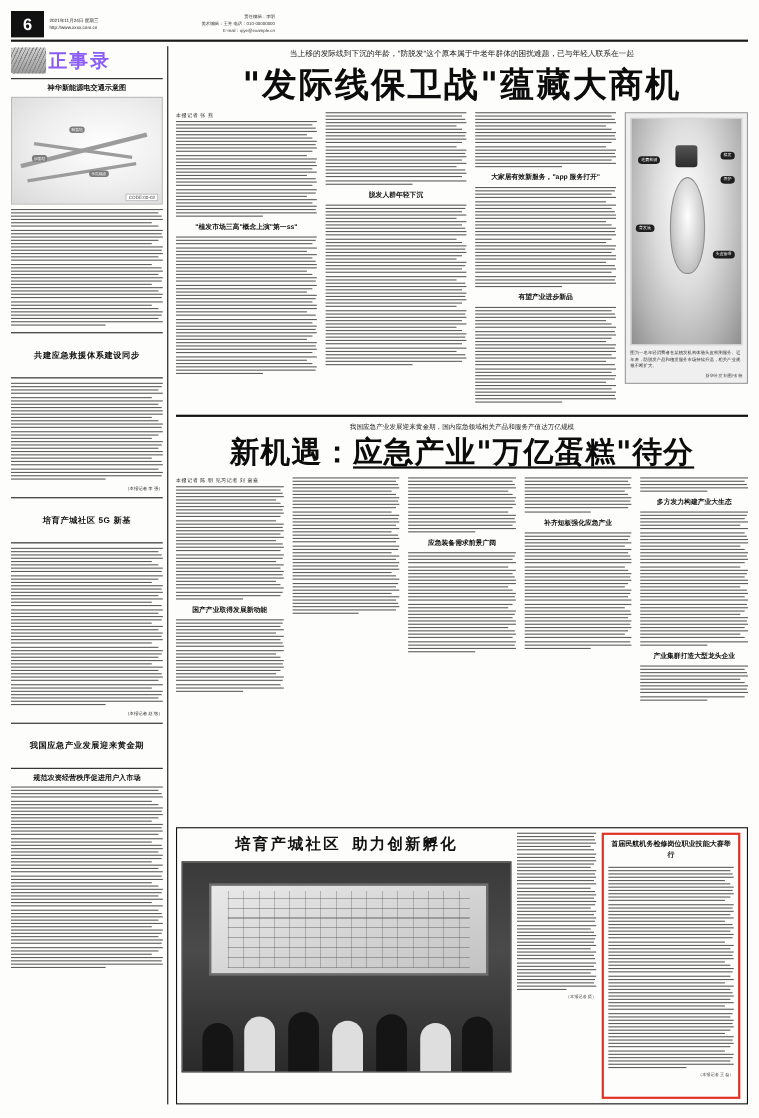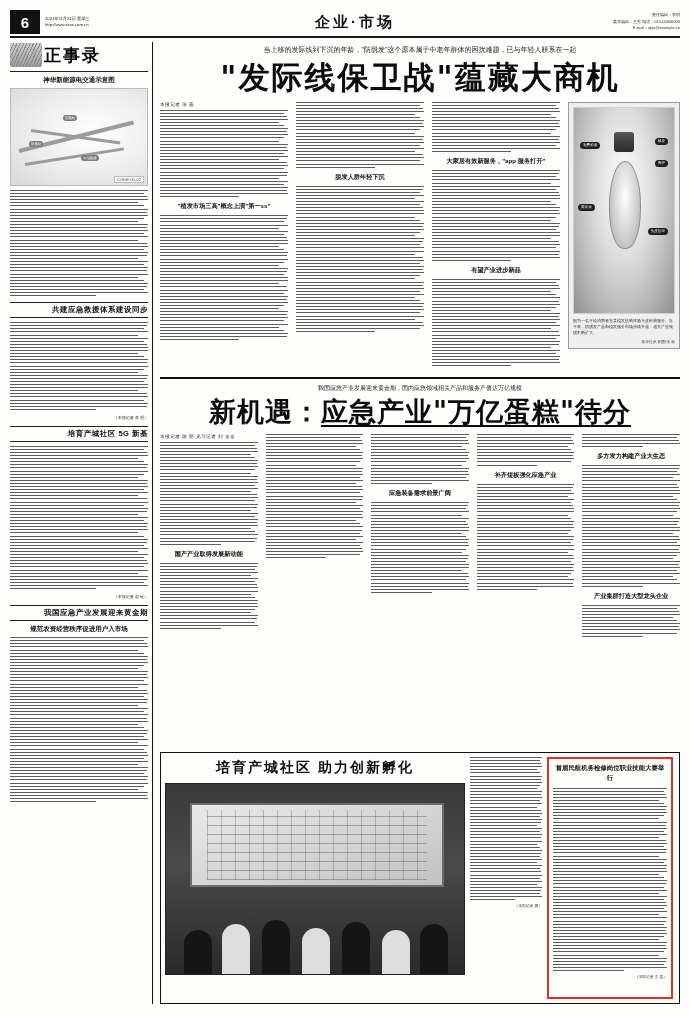--- a/index.html
+++ b/index.html
@@ -93,21 +93,21 @@
   .side-banner {
     height: 26px;
     position: relative;
     margin-bottom: 3px;
     overflow: hidden;
   }
   .side-banner .bantext {
     position: absolute; left: 34px; top: 2px;
     font-size: 17px; font-weight: bold;
     letter-spacing: 2px;
-    color: #000000;
+    color: #8b5cf6;
     font-family: "DejaVu Serif", serif;
   }
   .side-banner .banart {
     position: absolute; left: 0; top: 1px;
     width: 32px; height: 24px;
     background:
       repeating-linear-gradient(115deg, #8a8a8a 0 1px, transparent 1px 3px),
       linear-gradient(#cfcfcf, #9b9b9b);
     border-radius: 2px;
   }
@@ -158,22 +158,21 @@
     font-size: 7.5px;
     font-weight: bold;
     text-align: center;
     color: #111;
     margin: 6px 0 4px;
     letter-spacing: .5px;
   }
   .side-head.boxed {
     border-top: 1px solid #222;
     border-bottom: 1px solid #222;
-    padding: 2px 0;
-    text-align: right;
+    padding: 15px 0;
   }
   .side-block { margin-bottom: 5px; }
   .side-credit {
     font-size: 4px;
     text-align: right;
     color: #333;
     margin-top: 2px;
   }
 
   
@@ -308,21 +307,21 @@
     height: 252px;
     border: 1px solid #111;
     box-sizing: border-box;
     display: flex;
     padding: 4px;
     gap: 5px;
   }
   .bottom-left { width: 300px; }
   .bottom-head {
     text-align: center;
-    font-family: Liberation Sans, sans-serif;
+    font-family: Liberation Mono, monospace;
     font-weight: bold;
     font-size: 14px;
     letter-spacing: 2px;
     margin: 2px 0 6px;
     color: #111;
   }
   .bottom-photo {
     height: 190px;
     background:
       linear-gradient(180deg, #3a3a3a 0%, #4a4a4a 42%, #2a2a2a 100%);
@@ -378,21 +377,20 @@
 <body>
 
 <div class="page">
 
   <div class="masthead">
     <div class="page-num">6</div>
     <div class="mast-meta">
       <div>2021年11月24日  星期三</div>
       <div>http://www.xxxx.com.cn</div>
     </div>
-    <div class="mast-title">企业·市场</div>
     <div class="mast-right">
       <div>责任编辑：李明</div>
       <div>美术编辑：王芳  电话：010-00000000</div>
       <div>E-mail：qiye@example.cn</div>
     </div>
   </div>
 
   <div class="sidebar">
 
     <div class="side-banner">

